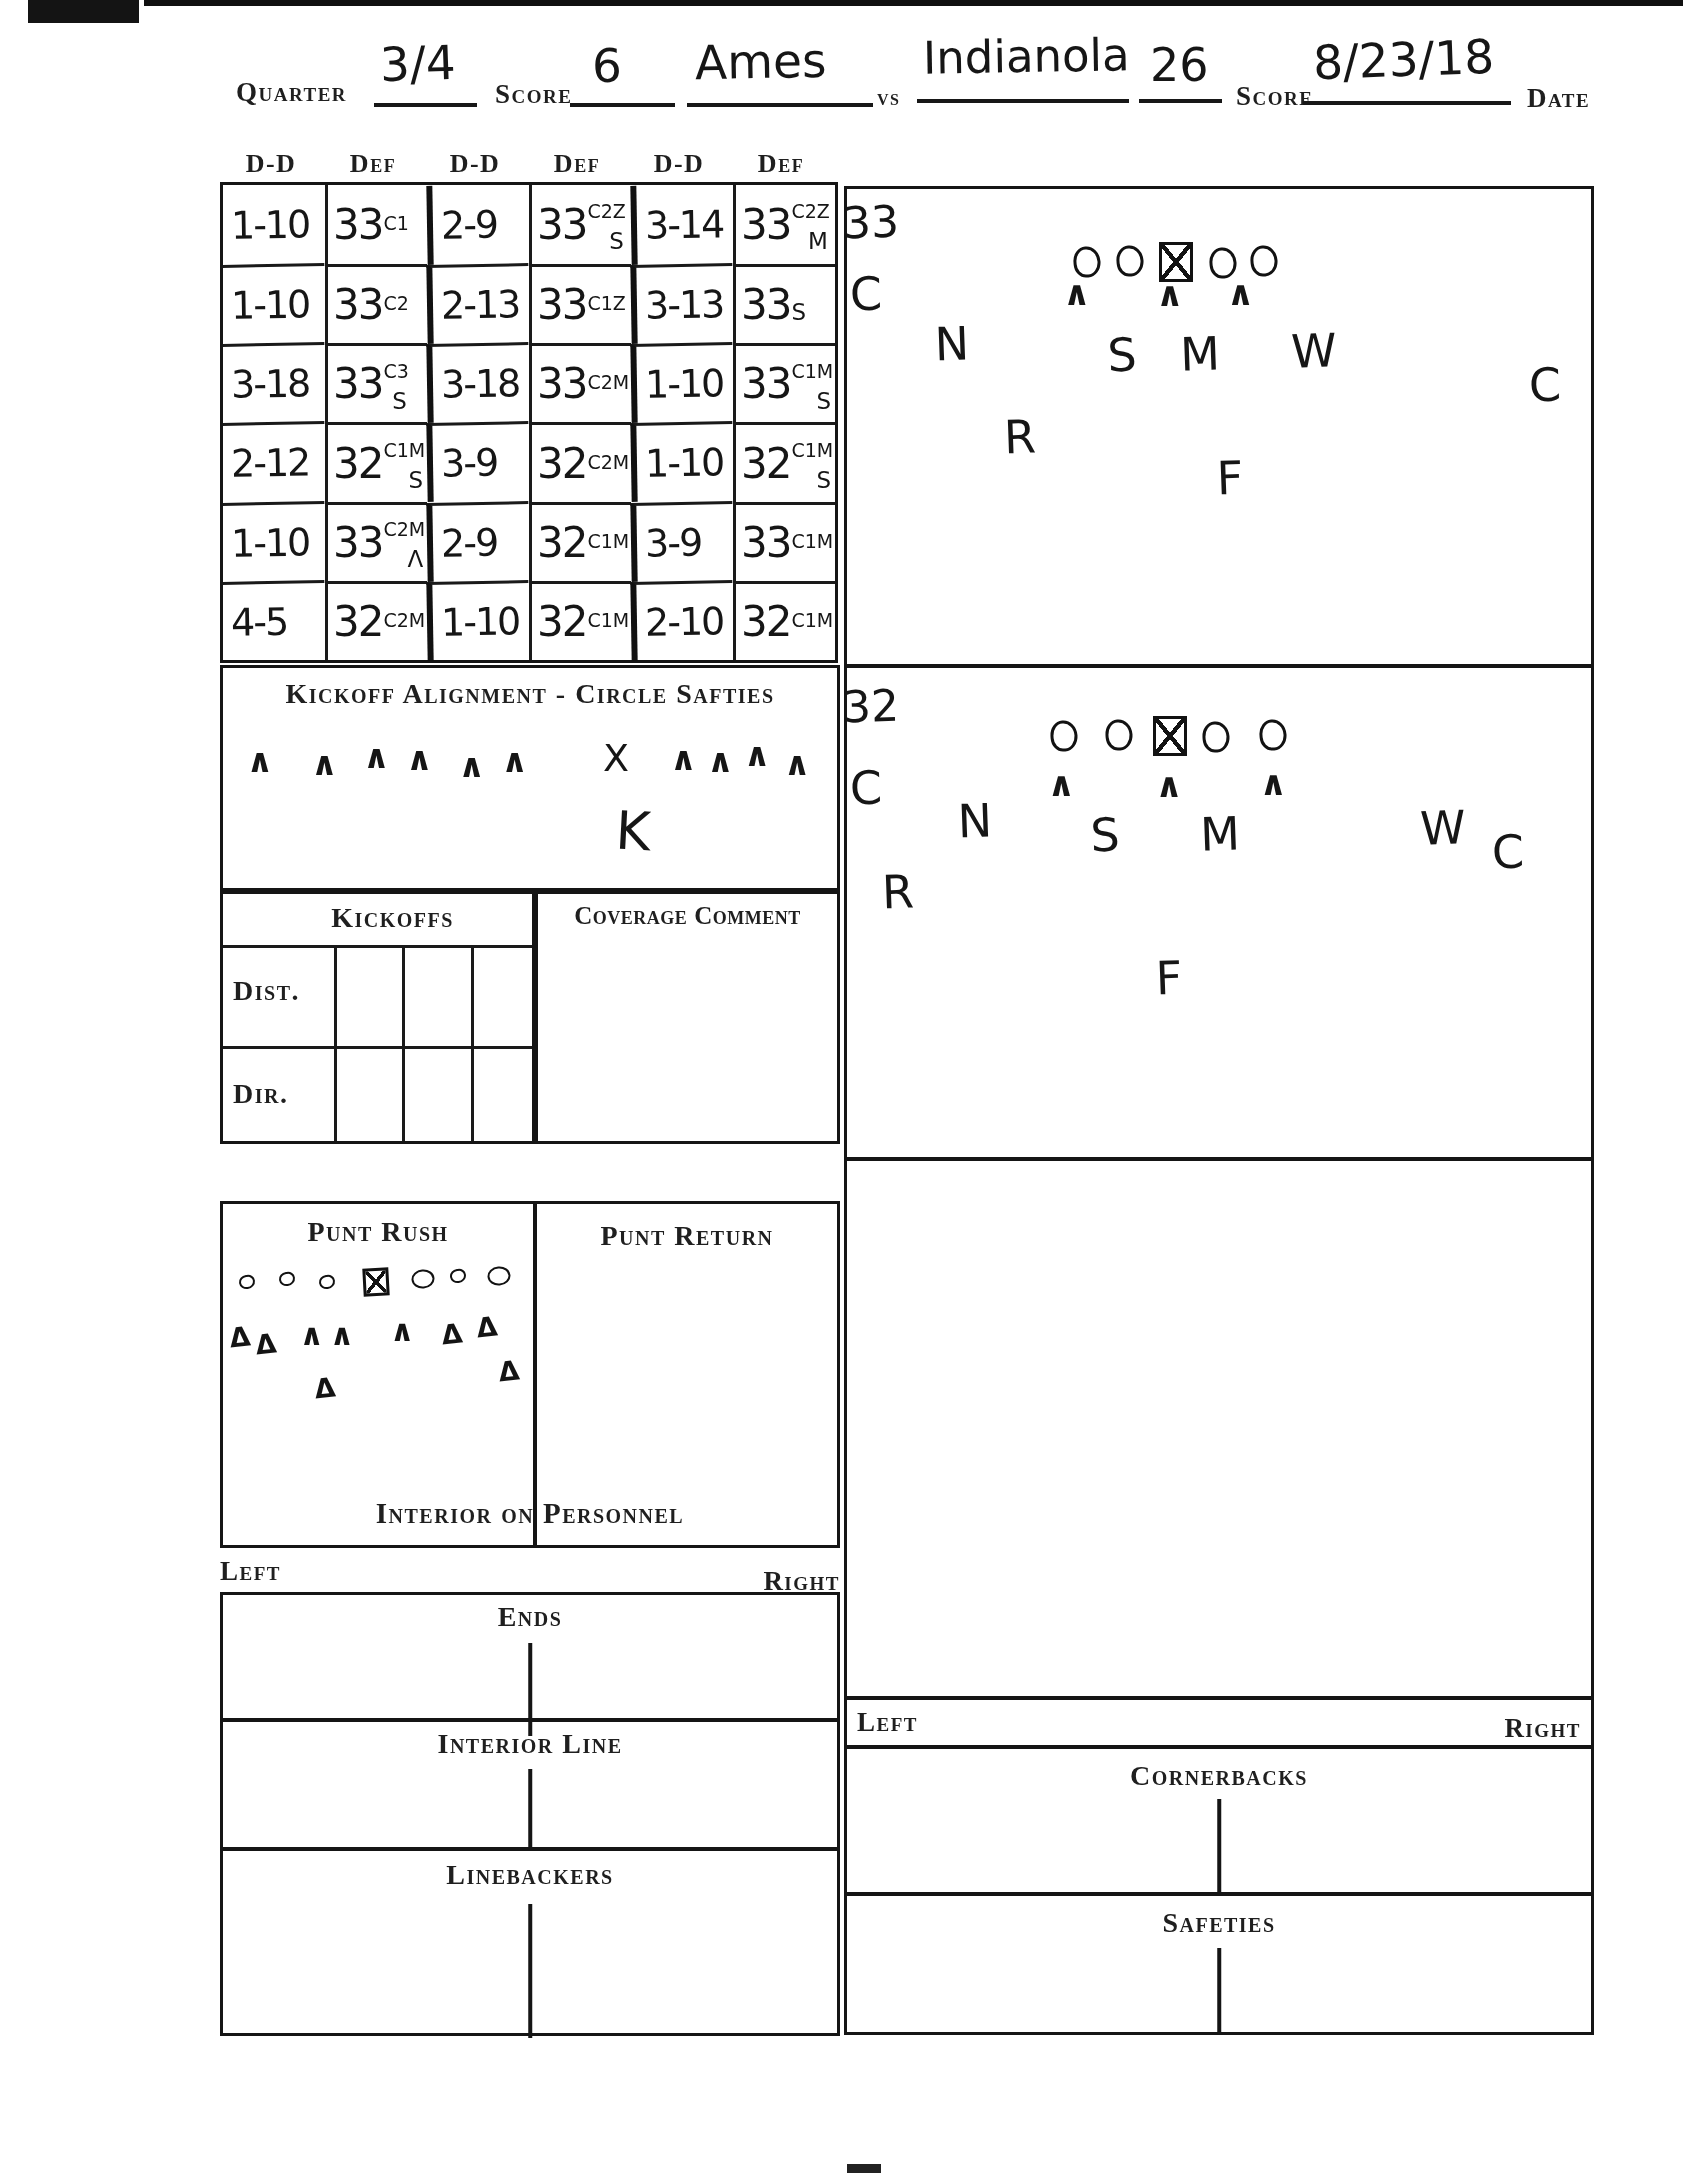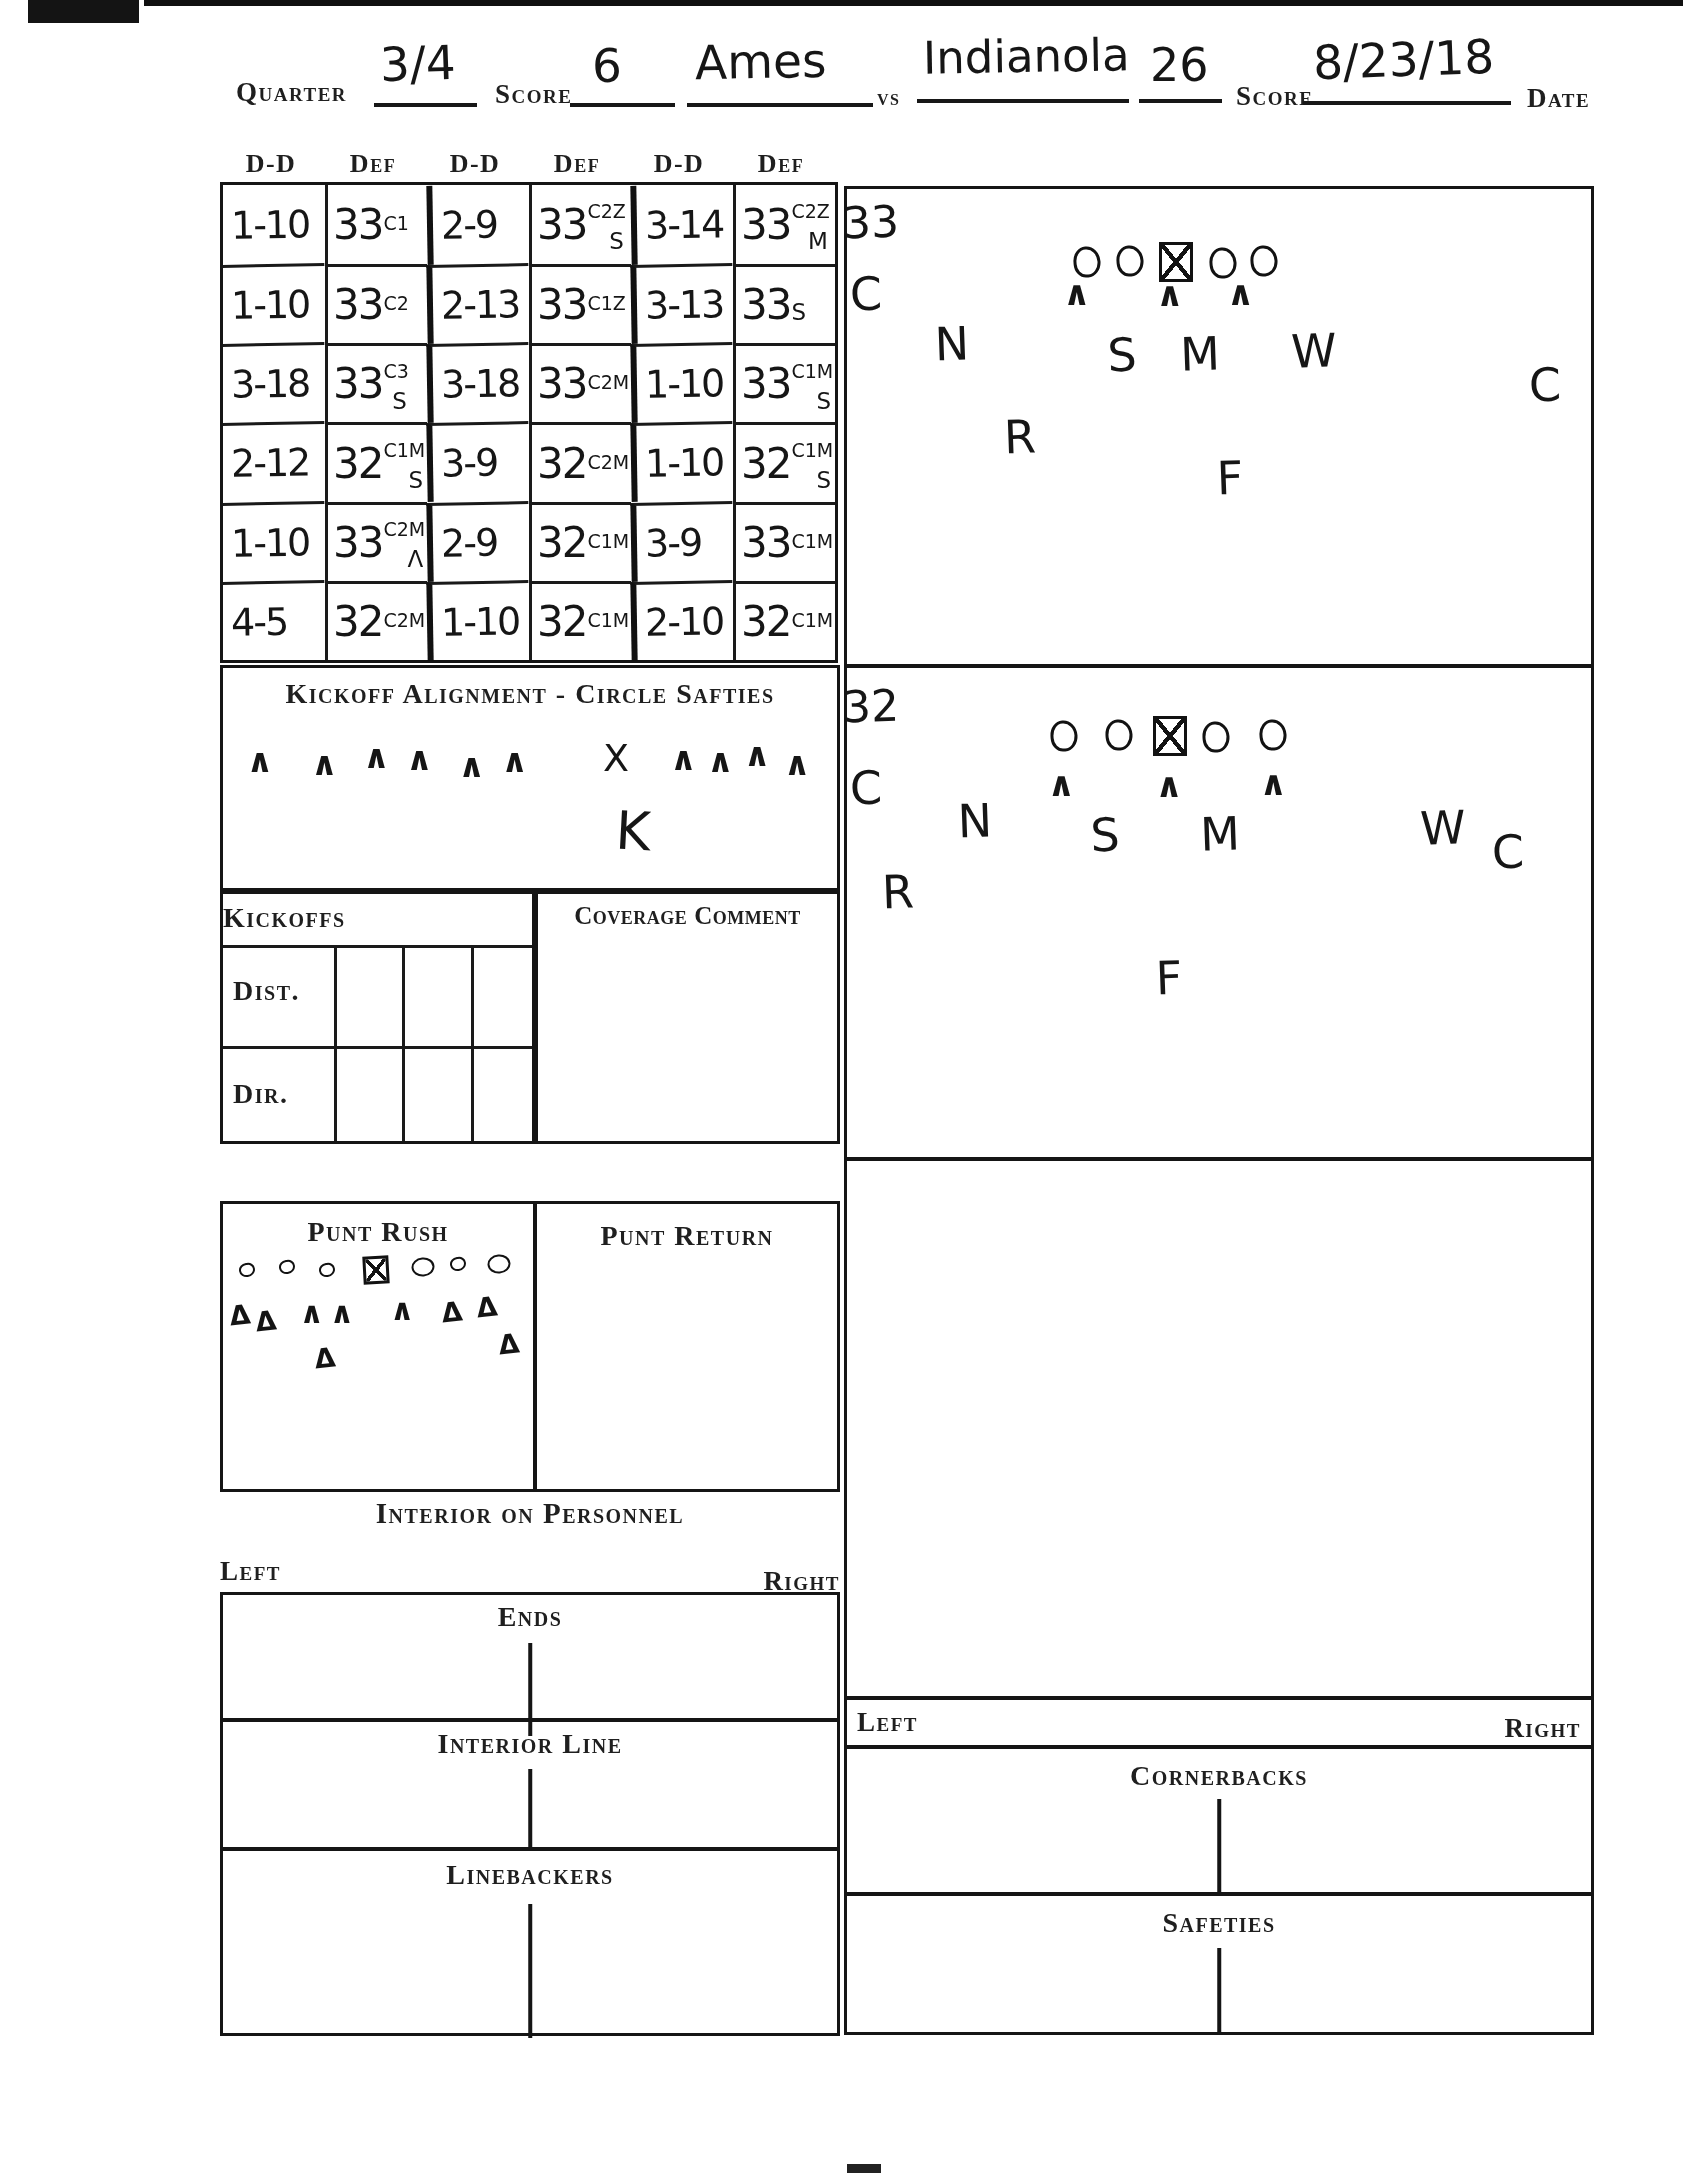--- a/index.html
+++ b/index.html
@@ -48,29 +48,29 @@
   .sec-title{position:absolute;left:0;top:12px;width:100%;text-align:center;font-size:28px;}
   .vtick{position:absolute;left:50%;width:3.5px;background:#151515;transform:translateX(-50%);}
   
   .kobox{position:absolute;left:220px;top:665px;width:620px;height:226px;border:3.5px solid #151515;box-sizing:border-box;}
   .kobox .title{position:absolute;left:0;top:10px;width:100%;text-align:center;font-size:28px;}
   .ko-mark{position:absolute;font-size:33px;font-weight:bold;transform:translate(-50%,-50%);}
   .ko-x{font-size:38px;font-weight:normal;}
   .kicker{position:absolute;font-size:53px;transform:translate(-50%,-50%) rotate(3deg);}
   
   .kicktable{position:absolute;left:220px;top:891px;width:315px;height:253px;border:3.5px solid #151515;box-sizing:border-box;}
-  .kicktable .title{position:absolute;left:0;top:8px;width:100%;text-align:left;font-size:28px;}
+  .kicktable .title{position:absolute;left:0;top:8px;width:100%;text-align:center;font-size:28px;padding-left:15px;}
   .kt-hline{position:absolute;left:0;width:100%;height:3px;background:#1a1a1a;}
   .kt-vline{position:absolute;top:51px;bottom:0;width:3px;background:#1a1a1a;}
   .kt-label{position:absolute;left:10px;font-size:28px;}
   
   .covbox{position:absolute;left:535px;top:891px;width:305px;height:253px;border:3.5px solid #151515;box-sizing:border-box;}
   .covbox .title{position:absolute;left:0;top:8px;width:100%;text-align:center;font-size:25px;letter-spacing:0.5px;}
   
-  .puntbox{position:absolute;left:220px;top:1201px;width:620px;height:291px;border:3.5px solid #151515;box-sizing:border-box;}
+  .puntbox{position:absolute;left:220px;top:1201px;width:620px;height:347px;border:3.5px solid #151515;box-sizing:border-box;}
   .punt-div{position:absolute;left:310px;top:0;bottom:0;width:3.5px;background:#151515;}
   .punt-title-l{position:absolute;left:0;top:12px;width:310px;text-align:center;font-size:28px;}
   .punt-title-r{position:absolute;left:314px;top:16px;right:0;text-align:center;font-size:28px;}
   .prush{position:absolute;left:0;top:0;width:310px;height:100%;}
   .po-sm{position:absolute;width:16px;height:14px;border:2.5px solid #121212;border-radius:50% 46% 52% 50%;
          transform:translate(-50%,-50%) rotate(-8deg);box-sizing:border-box;}
   .po{position:absolute;width:23px;height:19px;border:2.5px solid #121212;border-radius:50%;
       transform:translate(-50%,-50%) rotate(-5deg);box-sizing:border-box;}
   .pxbox{position:absolute;width:26px;height:28px;border:3px solid #121212;box-sizing:border-box;
          transform:translate(-50%,-50%) rotate(-3deg);

